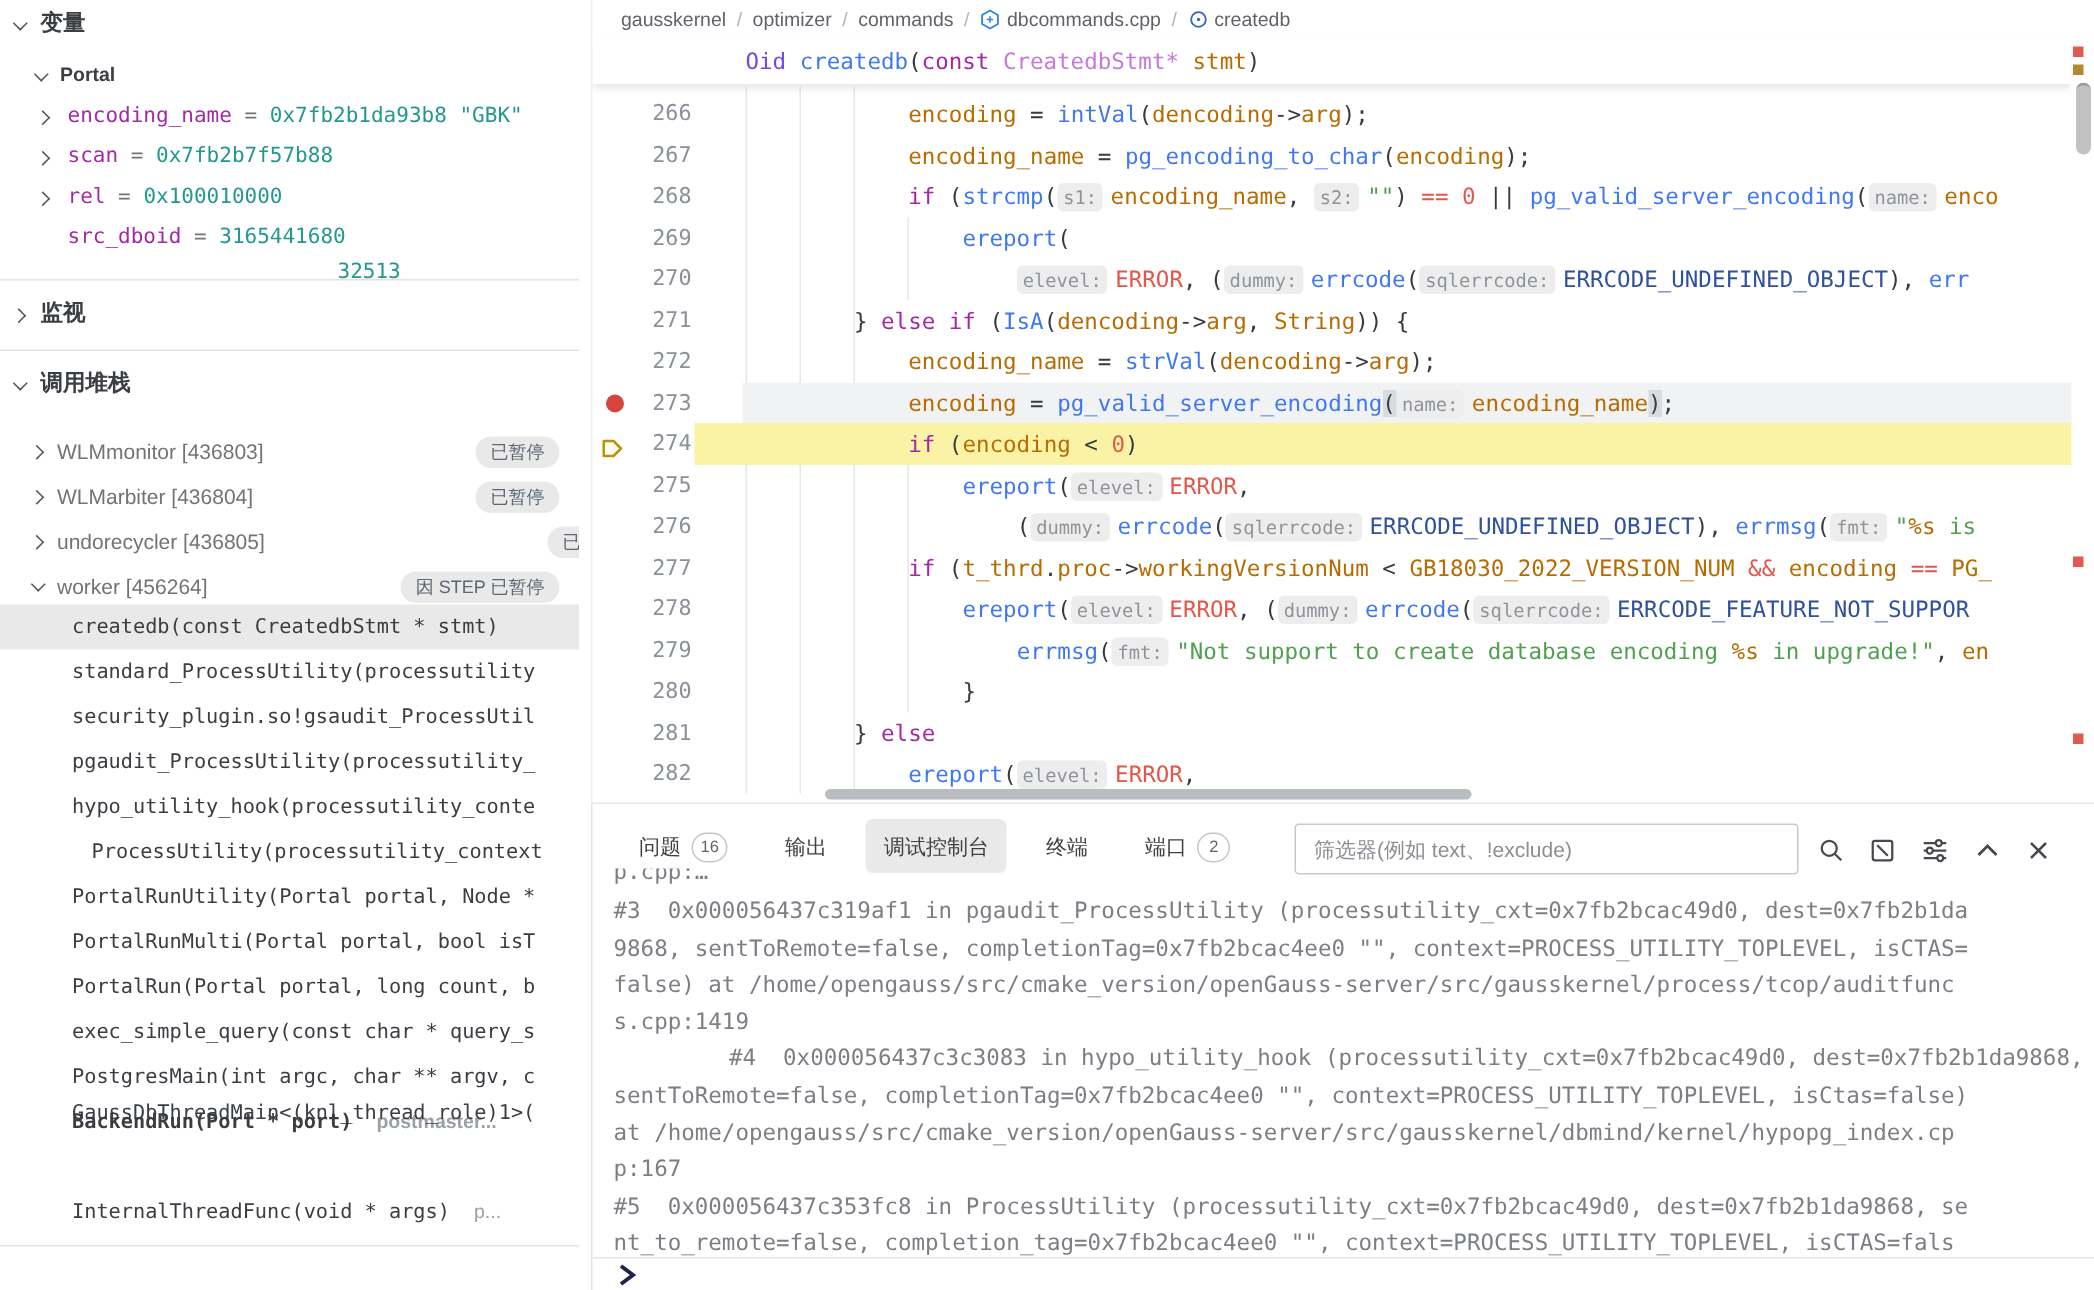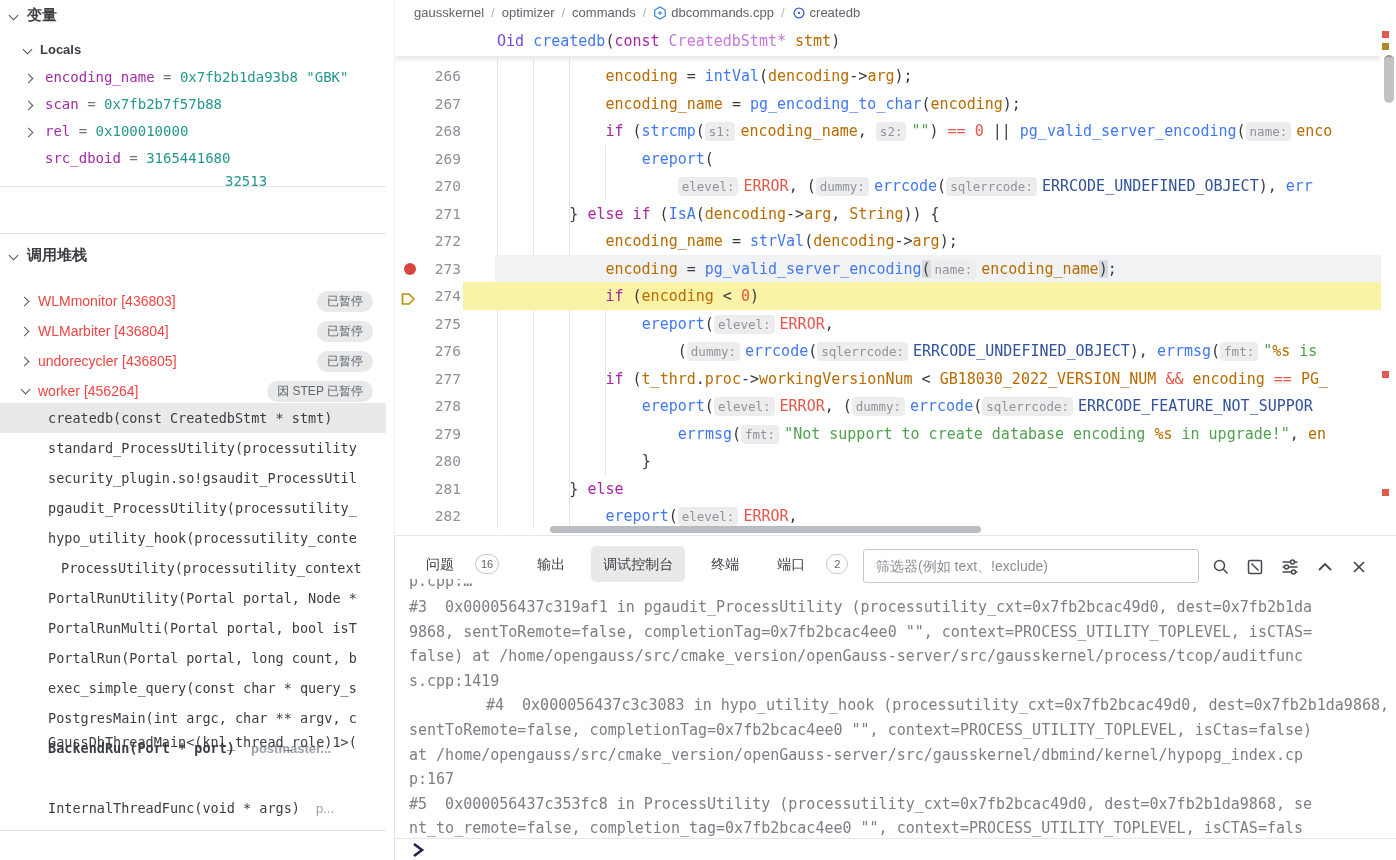--- a/index.html
+++ b/index.html
@@ -17,21 +17,21 @@
     border-right:1.7px solid #50575f;border-bottom:1.7px solid #50575f;}
   .chev-d::before{transform:rotate(45deg);}
   .chev-r::before{transform:rotate(-45deg);top:3px;left:1px;}
   .divider{position:absolute;left:0;width:386px;height:1px;background:#e2e2e2;}
   .var-row{position:absolute;left:0;width:100%;height:27px;line-height:27px;font-size:14px;white-space:nowrap;overflow:hidden;}
   .var-txt{position:absolute;left:45px;font-family:"DejaVu Sans Mono",monospace;}
   .var-name{color:#a22ba5;}
   .var-eq{color:#70757c;}
   .var-val{color:#23988d;}
   .thread-row{position:absolute;left:0;width:100%;height:30px;line-height:30px;font-size:14px;white-space:nowrap;}
-  .thread-name{position:absolute;left:38px;color:#ef4444;}
+  .thread-name{position:absolute;left:38px;color:#737373;}
   .badge{position:absolute;right:13px;top:5px;height:21px;line-height:21px;border-radius:11px;
          background:#e9e9ea;color:#5d6671;font-size:12px;padding:0 10px;}
   .frame-row{position:absolute;left:0;width:100%;height:30px;line-height:30px;
              font-family:"DejaVu Sans Mono",monospace;font-size:13.5px;color:#3a3d42;
              white-space:nowrap;overflow:hidden;padding-left:48px;box-sizing:border-box;}
   .frame-sel{background:#e9e9e9;}
   .frame-hint{color:#9aa0a6;margin-left:16px;font-size:13px;font-family:"Liberation Sans",sans-serif;}
   .clip-row{position:absolute;overflow:hidden;}
 
   
@@ -69,21 +69,21 @@
   #hthumb{position:absolute;left:155px;top:526px;width:431px;height:7px;background:#b9bcc0;border-radius:4px;z-index:6;}
 
   
   #panel{position:absolute;left:394px;top:535px;width:1002px;height:325px;background:#fff;
          border-top:1px solid #e7e7e7;border-left:1px solid #e3e3e3;overflow:hidden;}
   #tabs{position:absolute;left:19px;top:10px;height:36px;display:flex;align-items:center;}
   .tab{height:36px;line-height:36px;font-size:14px;color:#3d4045;padding:0 12px;border-radius:5px;
        margin-right:14px;cursor:pointer;white-space:nowrap;}
   .tab-active{background:#e9e9e9;}
   .tab-badge{display:inline-block;border:1px solid #c6c6c6;border-radius:10px;min-width:10px;
-             height:18px;line-height:18px;font-size:11px;color:#5f6368;padding:0 5px;margin-left:21px;
+             height:18px;line-height:18px;font-size:11px;color:#5f6368;padding:0 5px;margin-left:7px;
              vertical-align:1px;text-align:center;}
   #filterbox{position:absolute;left:468px;top:13px;width:336px;height:34px;border:1px solid #c8c8c8;
              border-radius:3px;box-sizing:border-box;background:#fff;}
   #filterbox input{border:none;outline:none;width:100%;height:100%;padding:0 12px;font-size:14px;
                    color:#333;background:transparent;box-sizing:border-box;font-family:"Liberation Sans","DejaVu Sans",sans-serif;}
   #filterbox input::placeholder{color:#8b8f94;}
   .pic{position:absolute;top:21px;width:20px;height:20px;cursor:pointer;}
   #console{position:absolute;left:14px;top:0;right:8px;bottom:0;}
   .con-line{position:absolute;left:0;right:0;height:25px;line-height:25px;
             font-family:"DejaVu Sans Mono",monospace;font-size:15px;color:#7b7e84;
@@ -98,21 +98,21 @@
 
 <div id="app">
 
   <aside id="sidebar">
     <div class="sec-head" style="top:5px;">
       <span class="chev chev-d" style="left:8px;top:6px;"></span>
       <span class="sec-lbl">变量</span>
     </div>
     <div class="sec-head" style="top:40px;">
       <span class="chev chev-d" style="left:22px;top:5px;"></span>
-      <span class="sub-lbl">Locals</span>
+      <span class="sub-lbl">Portal</span>
     </div>
     <div id="vars">
         <div class="var-row" style="top: 64px;">
           <span class="chev chev-r" style="left: 24px; top: 8px;"></span>
           <span class="var-txt"><span class="var-name">encoding_name</span><span class="var-eq"> = </span><span class="var-val">0x7fb2b1da93b8 "GBK"</span></span>
         </div>
         <div class="var-row" style="top: 91px;">
           <span class="chev chev-r" style="left: 24px; top: 8px;"></span>
           <span class="var-txt"><span class="var-name">scan</span><span class="var-eq"> = </span><span class="var-val">0x7fb2b7f57b88</span></span>
         </div>
@@ -121,37 +121,41 @@
           <span class="var-txt"><span class="var-name">rel</span><span class="var-eq"> = </span><span class="var-val">0x100010000</span></span>
         </div>
         <div class="var-row" style="top: 145px;">
           <span class="var-txt"><span class="var-name">src_dboid</span><span class="var-eq"> = </span><span class="var-val">3165441680</span></span>
         </div>
       </div>
     <div class="clip-row" style="left:0;top:172px;width:386px;height:14px;">
       <span class="var-val mono" style="position:absolute;left:225px;top:1px;font-size:14px;">32513</span>
     </div>
     <div class="divider" style="top:186px;"></div>
+    <div class="sec-head" style="top:198px;">
+      <span class="chev chev-r" style="left:8px;top:6px;"></span>
+      <span class="sec-lbl">监视</span>
+    </div>
     <div class="divider" style="top:233px;"></div>
     <div class="sec-head" style="top:245px;">
       <span class="chev chev-d" style="left:8px;top:6px;"></span>
       <span class="sec-lbl">调用堆栈</span>
     </div>
     <div id="threads">
         <div class="thread-row" style="top: 286px;">
           <span class="chev chev-r" style="left: 20px; top: 9px;"></span>
           <span class="thread-name">WLMmonitor [436803]</span>
           <span class="badge">已暂停</span>
         </div>
         <div class="thread-row" style="top: 316px;">
           <span class="chev chev-r" style="left: 20px; top: 9px;"></span>
           <span class="thread-name">WLMarbiter [436804]</span>
           <span class="badge">已暂停</span>
         </div>
-        <div class="thread-row" style="top: 346px;">
+        <div class="thread-row" style="top: 346px; padding-left: 48px;">
           <span class="chev chev-r" style="left: 20px; top: 9px;"></span>
           <span class="thread-name">undorecycler [436805]</span>
           <span class="badge">已暂停</span>
         </div>
         <div class="thread-row" style="top: 376px;">
           <span class="chev chev-d" style="left: 20px; top: 9px;"></span>
           <span class="thread-name">worker [456264]</span>
           <span class="badge">因 STEP 已暂停</span>
         </div>
       </div>

